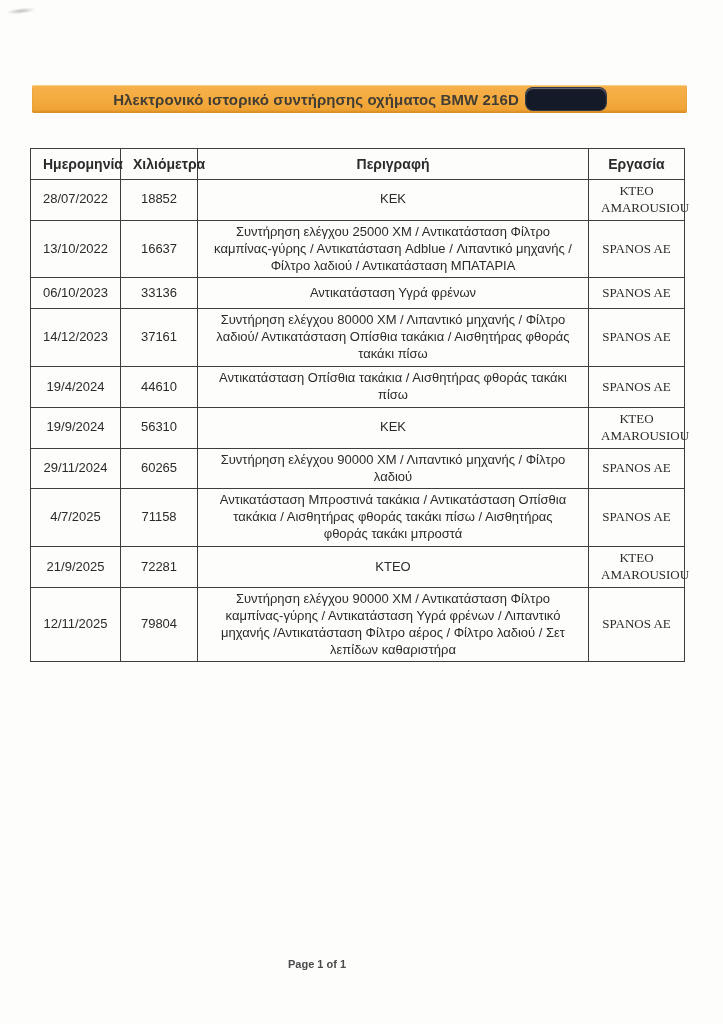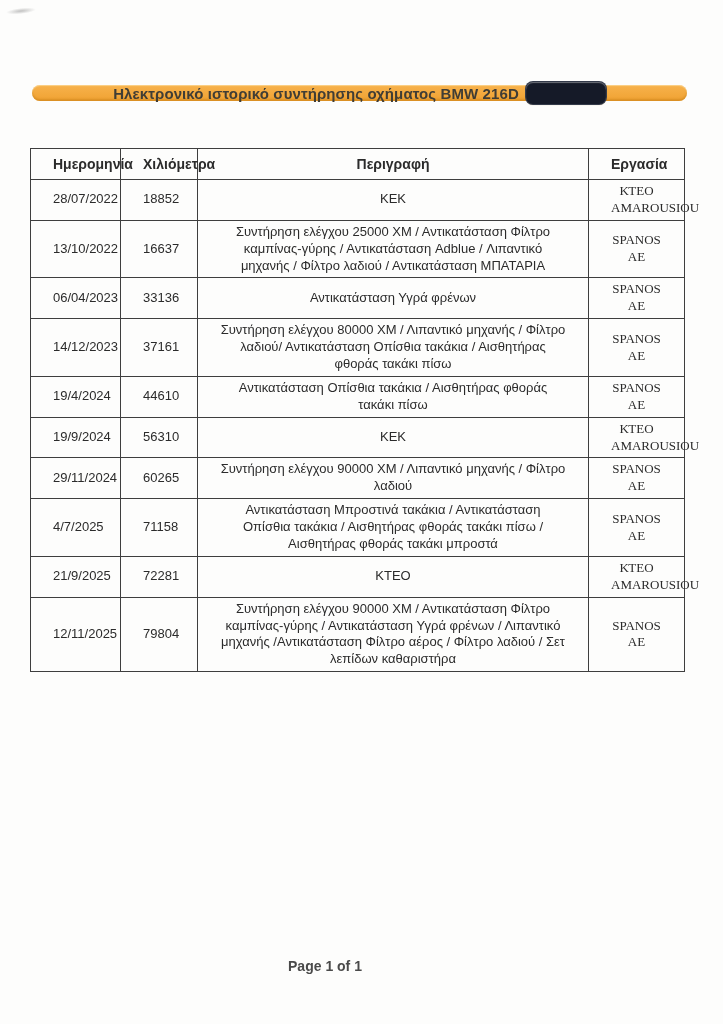--- a/index.html
+++ b/index.html
@@ -26,24 +26,24 @@
     background: radial-gradient(ellipse at center, rgba(120,120,120,0.45), rgba(120,120,120,0) 70%);
     transform: rotate(-6deg);
     pointer-events: none;
   }
   
   .banner {
     position: absolute;
     left: 32px;
     top: 85px;
     width: 655px;
-    height: 16px;
+    height: 28px;
     background: linear-gradient(#f7b24c, #f0a232);
     box-shadow: inset 0 -2px 2px rgba(199,128,23,0.55), inset 0 1px 1px rgba(255,236,190,0.55);
-    border-radius: 8px;
+    border-radius: 2px;
     display: flex;
     align-items: center;
     justify-content: center;
     gap: 7px;
   }
   .banner-title {
     font-size: 15px;
     font-weight: bold;
     color: #403d35;
     letter-spacing: 0.1px;
@@ -69,21 +69,21 @@
   }
   table.maintenance col.c-date { width: 90px; }
   table.maintenance col.c-km   { width: 77px; }
   table.maintenance col.c-desc { width: 391px; }
   table.maintenance col.c-work { width: 96px; }
   table.maintenance th,
   table.maintenance td {
     border: 1.4px solid #3e3e3e;
     text-align: center;
     vertical-align: middle;
-    padding: 3px 22px;
+    padding: 3px 12px;
     line-height: 1.3;
   }
   table.maintenance th {
     font-size: 14px;
     font-weight: bold;
     color: #2b2b2b;
     height: 24px;
   }
   table.maintenance td {
     font-size: 13px;
@@ -91,24 +91,23 @@
   }
   td.cell-date, td.cell-km { white-space: nowrap; }
   td.cell-work { font-size: 12px; font-family: Liberation Serif, serif; }
   
   .footer {
     position: absolute;
     left: 0;
     top: 958px;
     width: 634px;
     text-align: center;
-    font-size: 14px;
+    font-size: 11px;
     font-weight: bold;
     color: #4a4a4a;
-    padding-left: 8px;
   }
 </style>
 </head>
 <body>
 
 <div class="page">
 
   <div class="scan-smudge"></div>
 
   <div class="banner">
@@ -138,21 +137,21 @@
           <td class="cell-desc">ΚΕΚ</td>
           <td class="cell-work">ΚΤΕΟ AMAROUSIOU</td>
         </tr>
         <tr>
           <td class="cell-date">13/10/2022</td>
           <td class="cell-km">16637</td>
           <td class="cell-desc">Συντήρηση ελέγχου 25000 ΧΜ / Αντικατάσταση Φίλτρο καμπίνας-γύρης / Αντικατάσταση Adblue / Λιπαντικό μηχανής / Φίλτρο λαδιού / Αντικατάσταση ΜΠΑΤΑΡΙΑ</td>
           <td class="cell-work">SPANOS AE</td>
         </tr>
         <tr>
-          <td class="cell-date">06/04/2023</td>
+          <td class="cell-date">06/10/2023</td>
           <td class="cell-km">33136</td>
           <td class="cell-desc">Αντικατάσταση Υγρά φρένων</td>
           <td class="cell-work">SPANOS AE</td>
         </tr>
         <tr>
           <td class="cell-date">14/12/2023</td>
           <td class="cell-km">37161</td>
           <td class="cell-desc">Συντήρηση ελέγχου 80000 ΧΜ / Λιπαντικό μηχανής / Φίλτρο λαδιού/ Αντικατάσταση Οπίσθια τακάκια / Αισθητήρας φθοράς τακάκι πίσω</td>
           <td class="cell-work">SPANOS AE</td>
         </tr>

